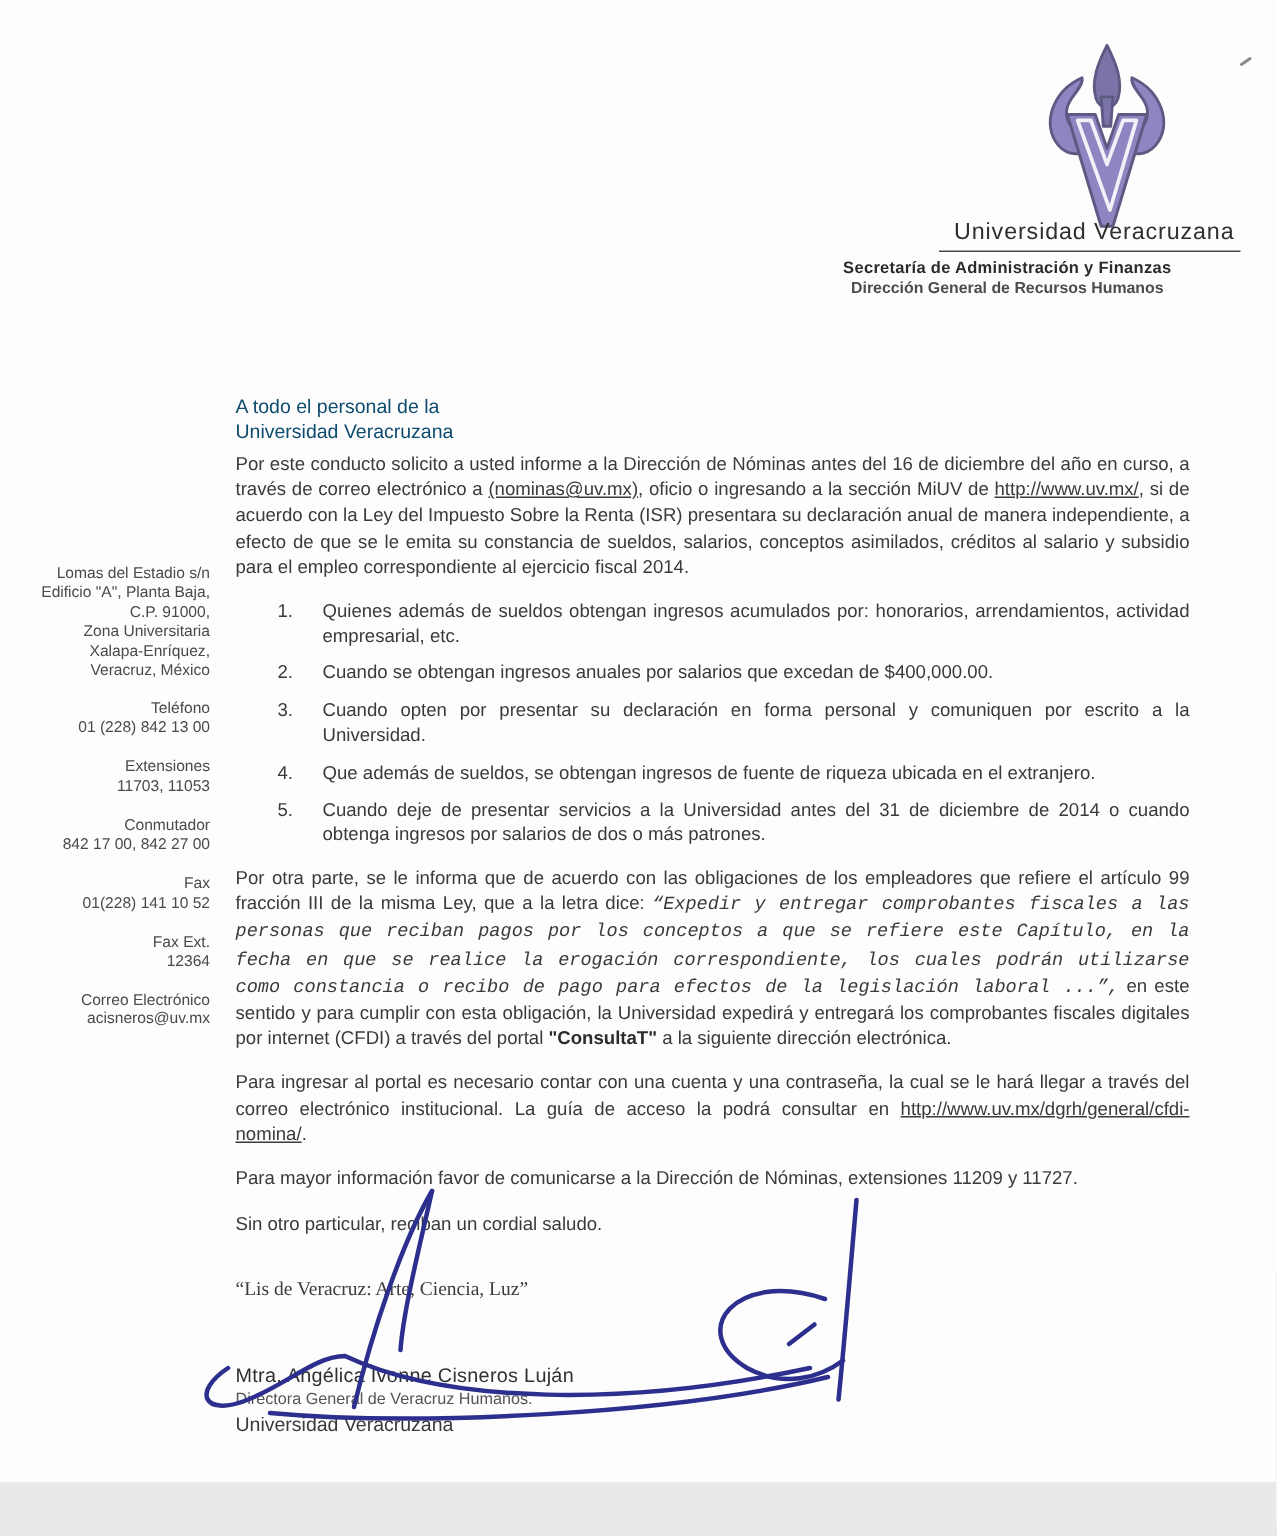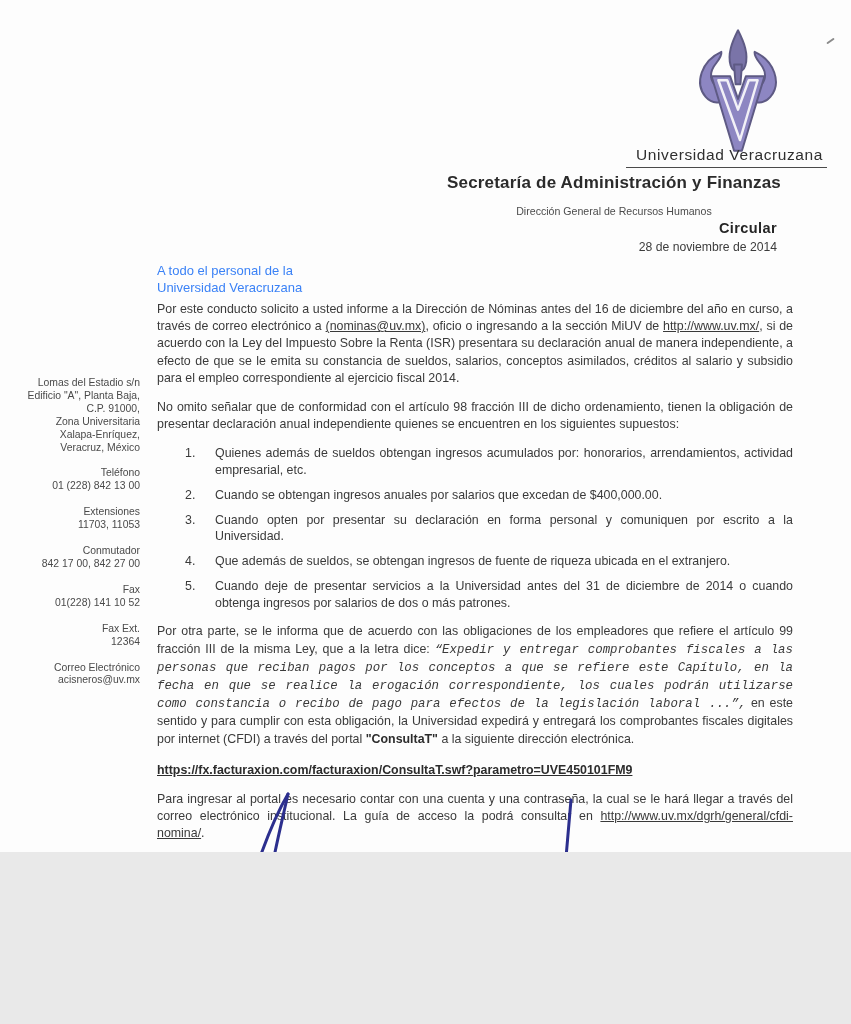--- a/index.html
+++ b/index.html
@@ -1,38 +1,38 @@
 <!DOCTYPE html>
 <html><head>
 <meta charset="utf-8">
 <style>
   * { margin:0; padding:0; box-sizing:border-box; }
   html,body { background:#e9e9e9; }
   body { font-family:"Liberation Sans", sans-serif; }
   .page {
-    position:relative; width:851px; height:852px; margin:0 auto;
+    position:relative; width:851px; height:988px; margin:0 auto;
     background:#fdfdfd; color:#3a3a3a; overflow:hidden;
   }
   
   .logo { position:absolute; top:26px; right:64px; width:98px; height:134px; }
   .uv-name {
     position:absolute; top:146px; right:24px;
     font-size:15.5px; letter-spacing:.6px; color:#2f2f2f;
     border-bottom:1.5px solid #4a4a4a; padding:0 4px 3px 10px;
   }
   .dept { position:absolute; top:173px; right:70px; text-align:center; }
-  .dept .secretaria { font-size:17px; font-weight:bold; color:#2b2b2b; letter-spacing:.2px; }
-  .dept .direccion  { font-size:10.6px; color:#4c4c4c; margin-top:12px; }
+  .dept .secretaria { font-size:11px; font-weight:bold; color:#2b2b2b; letter-spacing:.2px; }
+  .dept .direccion  { font-size:10.6px; color:#4c4c4c; margin-top:1px;font-weight:bold; }
   .doc-meta { position:absolute; top:220px; right:74px; text-align:right; }
   .doc-meta .circular { font-size:14.5px; font-weight:bold; letter-spacing:.4px; color:#262626; }
   .doc-meta .date { font-size:12.2px; margin-top:4px; color:#3c3c3c; }
   .scan-mark { position:absolute; top:40px; right:16px; width:9px; height:2px;
     background:#8a8a8a; transform:rotate(-35deg); border-radius:1px; }
   
-  .recipient { position:absolute; top:262px; left:157px; font-size:13px; line-height:17px; color:#3b82f6; }
+  .recipient { position:absolute; top:262px; left:157px; font-size:13px; line-height:17px; color:#0c4a6e; }
   
   .sidebar {
     position:absolute; top:377px; left:16px; width:124px;
     text-align:right; font-size:10.4px; line-height:12.9px; color:#4a4a4a;
   }
   .sb-group { margin-bottom:13px; }
   
   .body { position:absolute; top:301px; left:157px; width:636px;
     font-size:12.4px; line-height:17.2px; color:#3a3a3a; }
   .body p { text-align:justify; margin-bottom:12px; }
@@ -71,24 +71,20 @@
     </svg>
   </div>
   <div class="scan-mark"></div>
 
   <div class="uv-name">Universidad Veracruzana</div>
   <div class="dept">
     <div class="secretaria">Secretaría de Administración y Finanzas</div>
     <div class="direccion">Dirección General de Recursos Humanos</div>
   </div>
 
-  <div class="doc-meta">
-    <div class="circular">Circular</div>
-    <div class="date">28 de noviembre de 2014</div>
-  </div>
 
   <div class="recipient">
     <div>A todo el personal de la</div>
     <div>Universidad Veracruzana</div>
   </div>
 
   <div class="sidebar">
     <div class="sb-group">
       <div>Lomas del Estadio s/n</div>
       <div>Edificio "A", Planta Baja,</div>
@@ -119,21 +115,20 @@
     </div>
     <div class="sb-group">
       <div>Correo Electrónico</div>
       <div>acisneros@uv.mx</div>
     </div>
   </div>
 
   <div class="body">
     <p><span>Por este conducto solicito a usted informe a la Dirección de Nóminas antes del 16 de diciembre del año en curso, a través de correo electrónico a </span><span class="link">(nominas@uv.mx)</span><span>, oficio o ingresando a la sección MiUV de </span><span class="link">http://www.uv.mx/</span><span>, si de acuerdo con la Ley del Impuesto Sobre la Renta (ISR) presentara su declaración anual de manera independiente, a efecto de que se le emita su constancia de sueldos, salarios, conceptos asimilados, créditos al salario y subsidio para el empleo correspondiente al ejercicio fiscal 2014.</span></p>
 
-    <p>No omito señalar que de conformidad con el artículo 98 fracción III de dicho ordenamiento, tienen la obligación de presentar declaración anual independiente quienes se encuentren en los siguientes supuestos:</p>
 
     <div class="olist">
       <div class="li">
         <span class="num">1.</span>
         <span class="txt">Quienes además de sueldos obtengan ingresos acumulados por: honorarios, arrendamientos, actividad empresarial, etc.</span>
       </div>
       <div class="li">
         <span class="num">2.</span>
         <span class="txt">Cuando se obtengan ingresos anuales por salarios que excedan de $400,000.00.</span>
       </div>
@@ -146,21 +141,20 @@
         <span class="txt">Que además de sueldos, se obtengan ingresos de fuente de riqueza ubicada en el extranjero.</span>
       </div>
       <div class="li">
         <span class="num">5.</span>
         <span class="txt">Cuando deje de presentar servicios a la Universidad antes del 31 de diciembre de 2014 o cuando obtenga ingresos por salarios de dos o más patrones.</span>
       </div>
     </div>
 
     <p><span>Por otra parte, se le informa que de acuerdo con las obligaciones de los empleadores que refiere el artículo 99 fracción III de la misma Ley, que a la letra dice: </span><span class="it">“Expedir y entregar comprobantes fiscales a las personas que reciban pagos por los conceptos a que se refiere este Capítulo, en la fecha en que se realice la erogación correspondiente, los cuales podrán utilizarse como constancia o recibo de pago para efectos de la legislación laboral ...”,</span><span> en este sentido y para cumplir con esta obligación, la Universidad expedirá y entregará los comprobantes fiscales digitales por internet (CFDI) a través del portal </span><span class="b">"ConsultaT"</span><span> a la siguiente dirección electrónica.</span></p>
 
-    <p class="url-line"><span class="link b">https://fx.facturaxion.com/facturaxion/ConsultaT.swf?parametro=UVE450101FM9</span></p>
 
     <p><span>Para ingresar al portal es necesario contar con una cuenta y una contraseña, la cual se le hará llegar a través del correo electrónico institucional. La guía de acceso la podrá consultar en </span><span class="link">http://www.uv.mx/dgrh/general/cfdi-nomina/</span><span>.</span></p>
 
     <p style="margin-top:10px">Para mayor información favor de comunicarse a la Dirección de Nóminas, extensiones 11209 y 11727.</p>
 
     <p style="margin-top:14px">Sin otro particular, reciban un cordial saludo.</p>
   </div>
 
   <div class="motto">“Lis de Veracruz: Arte, Ciencia, Luz”</div>
 

